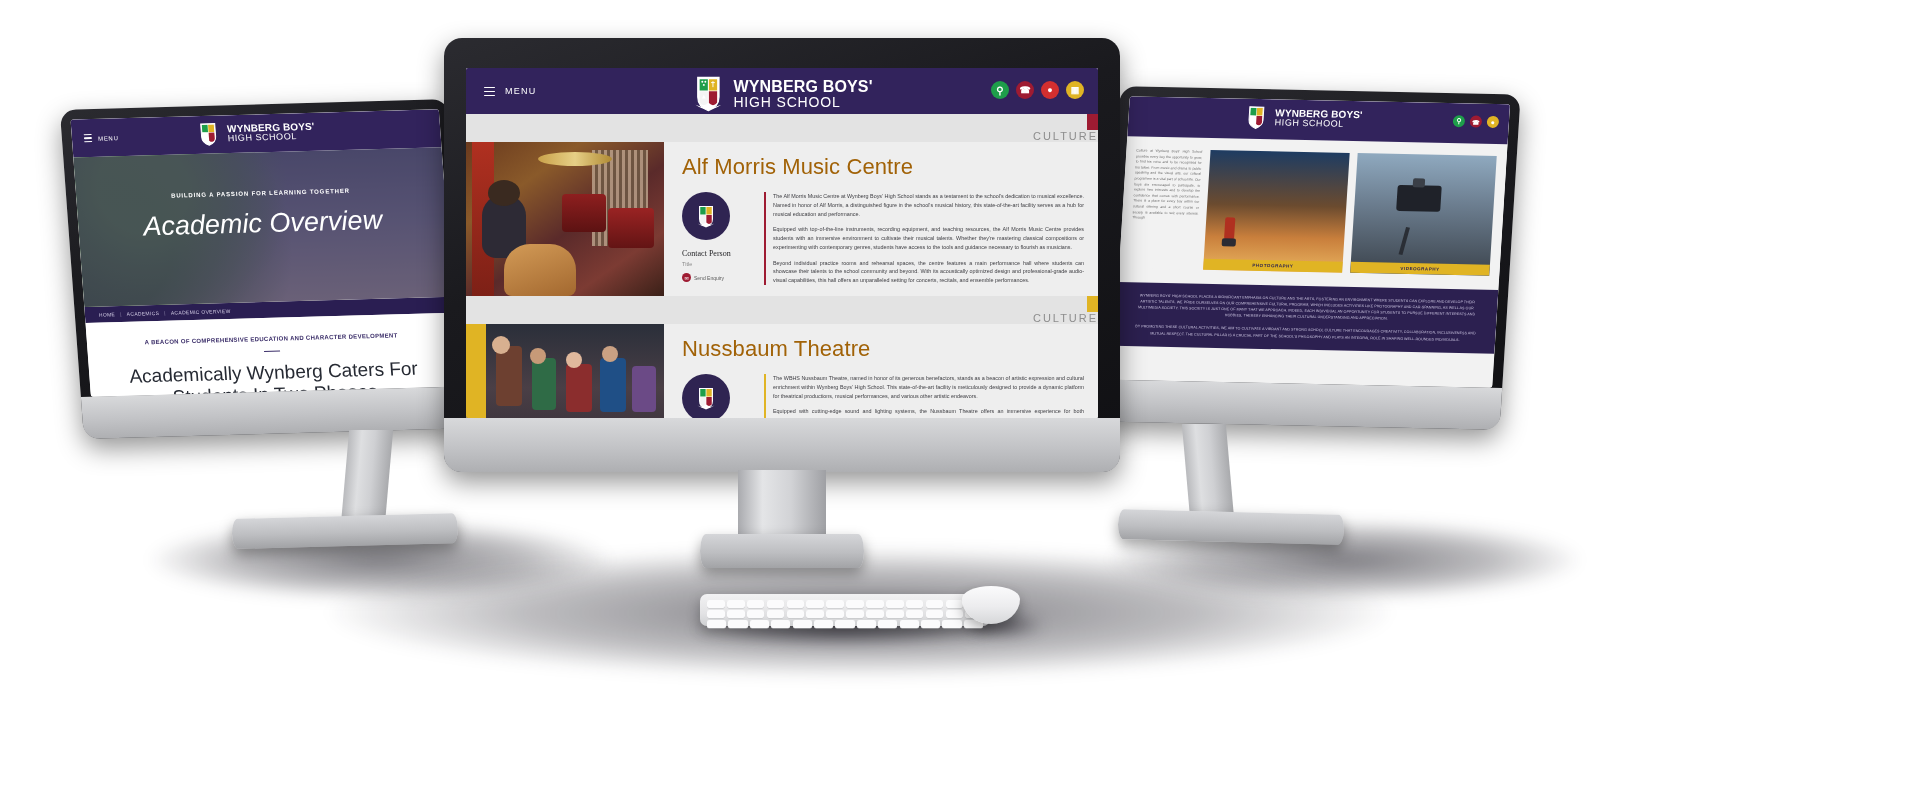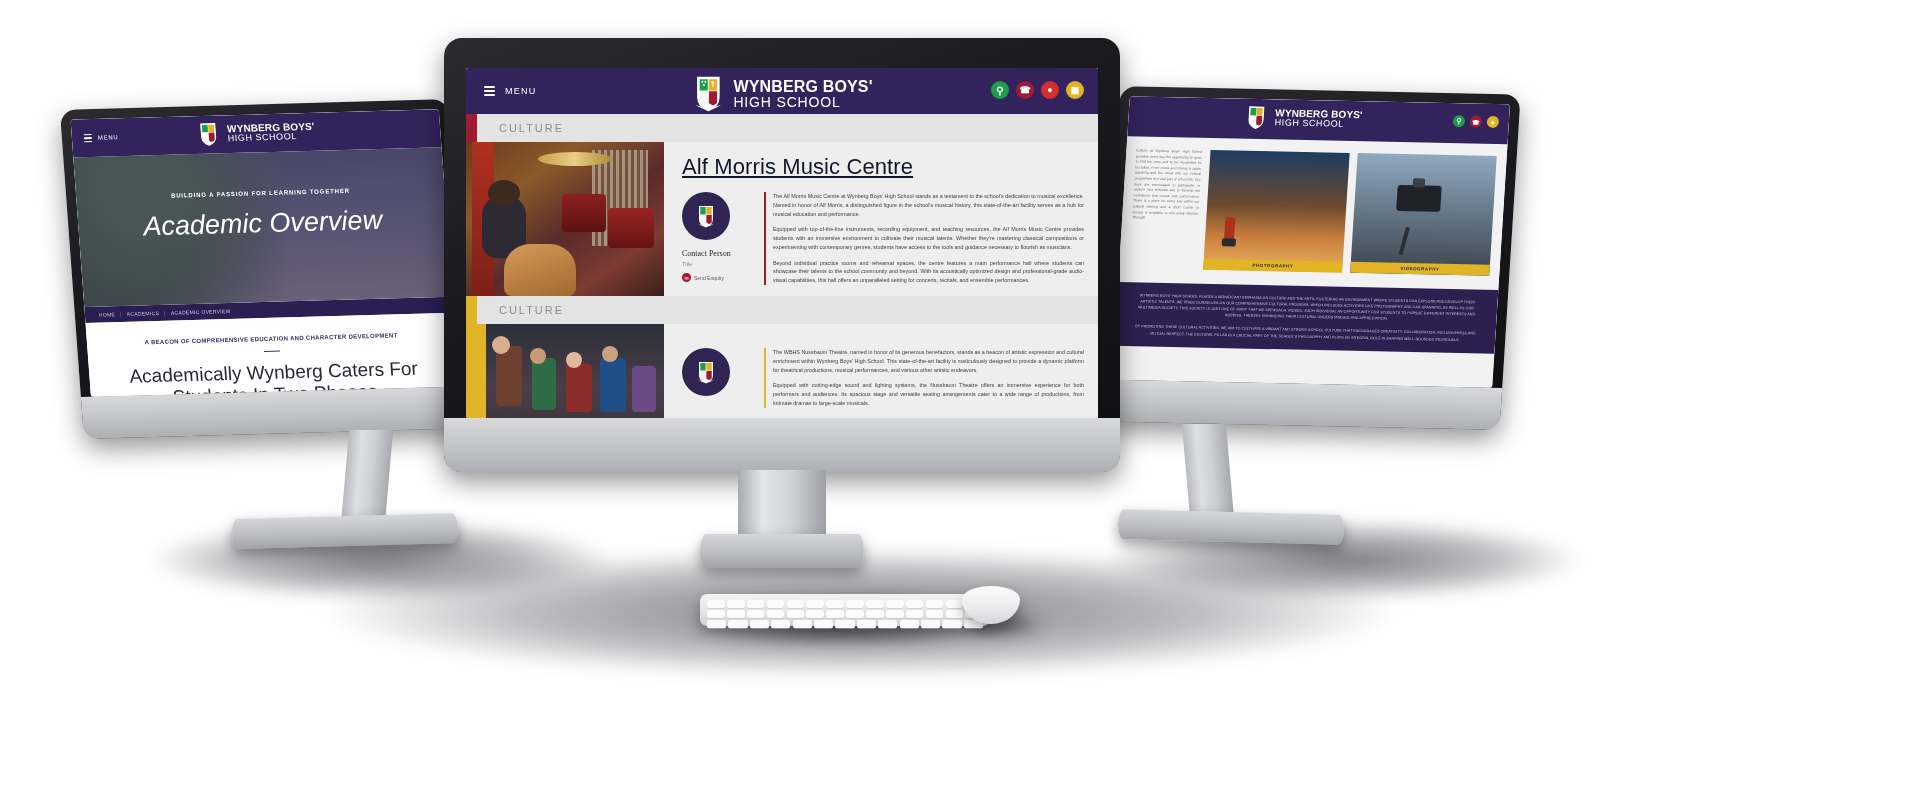--- a/index.html
+++ b/index.html
@@ -45,47 +45,47 @@
     box-shadow: 0 6px 14px rgba(0,0,0,.35);
   }
 
   
   .site { position:absolute; inset:0; background:#e9e9e9; }
   .navbar {
     position:relative; width:100%;
     background:#32235c;
     display:flex; align-items:center;
   }
-  .nav-menu { display:flex; align-items:center; gap:6px; color:#fff; letter-spacing:.12em; }
+  .nav-menu { display:flex; align-items:flex-end; gap:6px; color:#fff; letter-spacing:.12em; }
   .burger { display:inline-flex; flex-direction:column; justify-content:center; gap:2px; }
   .burger i { display:block; background:#fff; height:1.5px; border-radius:1px; }
   .brand { position:absolute; left:50%; transform:translateX(-50%); display:flex; align-items:center; gap:8px; }
   .brand-txt { color:#fff; line-height:1.02; }
   .brand-line1 { font-weight:700; letter-spacing:.01em; }
   .brand-line2 { font-weight:400; letter-spacing:.06em; }
   .nav-icons { position:absolute; display:flex; align-items:center; }
   .circ-ico {
     border-radius:50%; display:flex; align-items:center; justify-content:center;
     color:#fff; font-weight:700;
   }
 
   
   .crest { position:relative; display:inline-block; }
   .crest svg { display:block; }
 
   
-  .band { display:flex; align-items:center; background:#e3e3e3; }
+  .band { display:flex; align-items:flex-end; background:#e3e3e3;flex-direction:column; }
   .band-bar { height:100%; }
   .band-label { color:#8d8d8d; letter-spacing:.18em; font-weight:400; }
 
   
   .feature { display:flex; background:#eeeeee; }
   .feat-img { position:relative; overflow:hidden; flex:none; }
   .feat-body { position:relative; flex:1; background:#eeeeee; }
-  .feat-title { color:#0f172a; font-weight:400; letter-spacing:.005em;text-decoration:underline; }
+  .feat-title { color:#a16207; font-weight:400; letter-spacing:.005em; }
   .feat-cols { display:flex; }
   .contact-col { flex:none; }
   .crest-circle { border-radius:50%; background:#2f2452; display:flex; align-items:center; justify-content:center; }
   .contact-name { color:#1d1d20; font-weight:400;font-family:Liberation Serif, serif; }
   .contact-title { color:#8a8a8a; }
   .enquiry { display:flex; align-items:center; }
   .enquiry-dot { border-radius:50%; display:flex; align-items:center; justify-content:center; color:#fff; }
   .enquiry-label { color:#5b5b5b; }
   .copy-col { position:relative; flex:1; }
   .copy-rule { position:absolute; left:0; top:0; bottom:0; }
@@ -380,20 +380,21 @@
             <div style="position:absolute;left:64px;top:24px;width:16px;height:16px;border-radius:50%;background:#c79a78;"></div>
             <div style="position:absolute;left:100px;top:40px;width:26px;height:48px;background:#8b2d2d;border-radius:4px;"></div>
             <div style="position:absolute;left:100px;top:28px;width:16px;height:16px;border-radius:50%;background:#e0b89c;"></div>
             <div style="position:absolute;left:134px;top:34px;width:26px;height:54px;background:#1f4f86;border-radius:4px;"></div>
             <div style="position:absolute;left:136px;top:22px;width:16px;height:16px;border-radius:50%;background:#caa183;"></div>
             <div style="position:absolute;left:166px;top:42px;width:24px;height:46px;background:#6b4a86;border-radius:4px;"></div>
 
           </div>
 
           <div class="feat-body" style="padding:12px 14px 0 18px;">
+            <div class="feat-title" style="font-size:22px;">Nussbaum Theatre</div>
 
             <div class="feat-cols" style="margin-top:12px; gap:14px;">
               <div class="contact-col" style="width:68px;">
                 <div class="crest-circle" style="width:48px;height:48px;">
                   <svg width="22" height="25" viewBox="0 0 44 50" aria-hidden="true">
                     <path d="M8 4 H36 V30 Q36 42 22 47 Q8 42 8 30 Z" fill="#ffffff"></path>
                     <path d="M10.5 6 H21.3 V21 H10.5 Z" fill="#1e9e4a"></path>
                     <path d="M22.7 6 H33.5 V21 H22.7 Z" fill="#e0b424"></path>
                     <path d="M10.5 22 H21.3 V37 Q16 42.5 10.5 37 Z" fill="#f4f4f4"></path>
                     <path d="M22.7 22 H33.5 V37 Q28 42.5 22.7 37 Z" fill="#9e1b32"></path>

